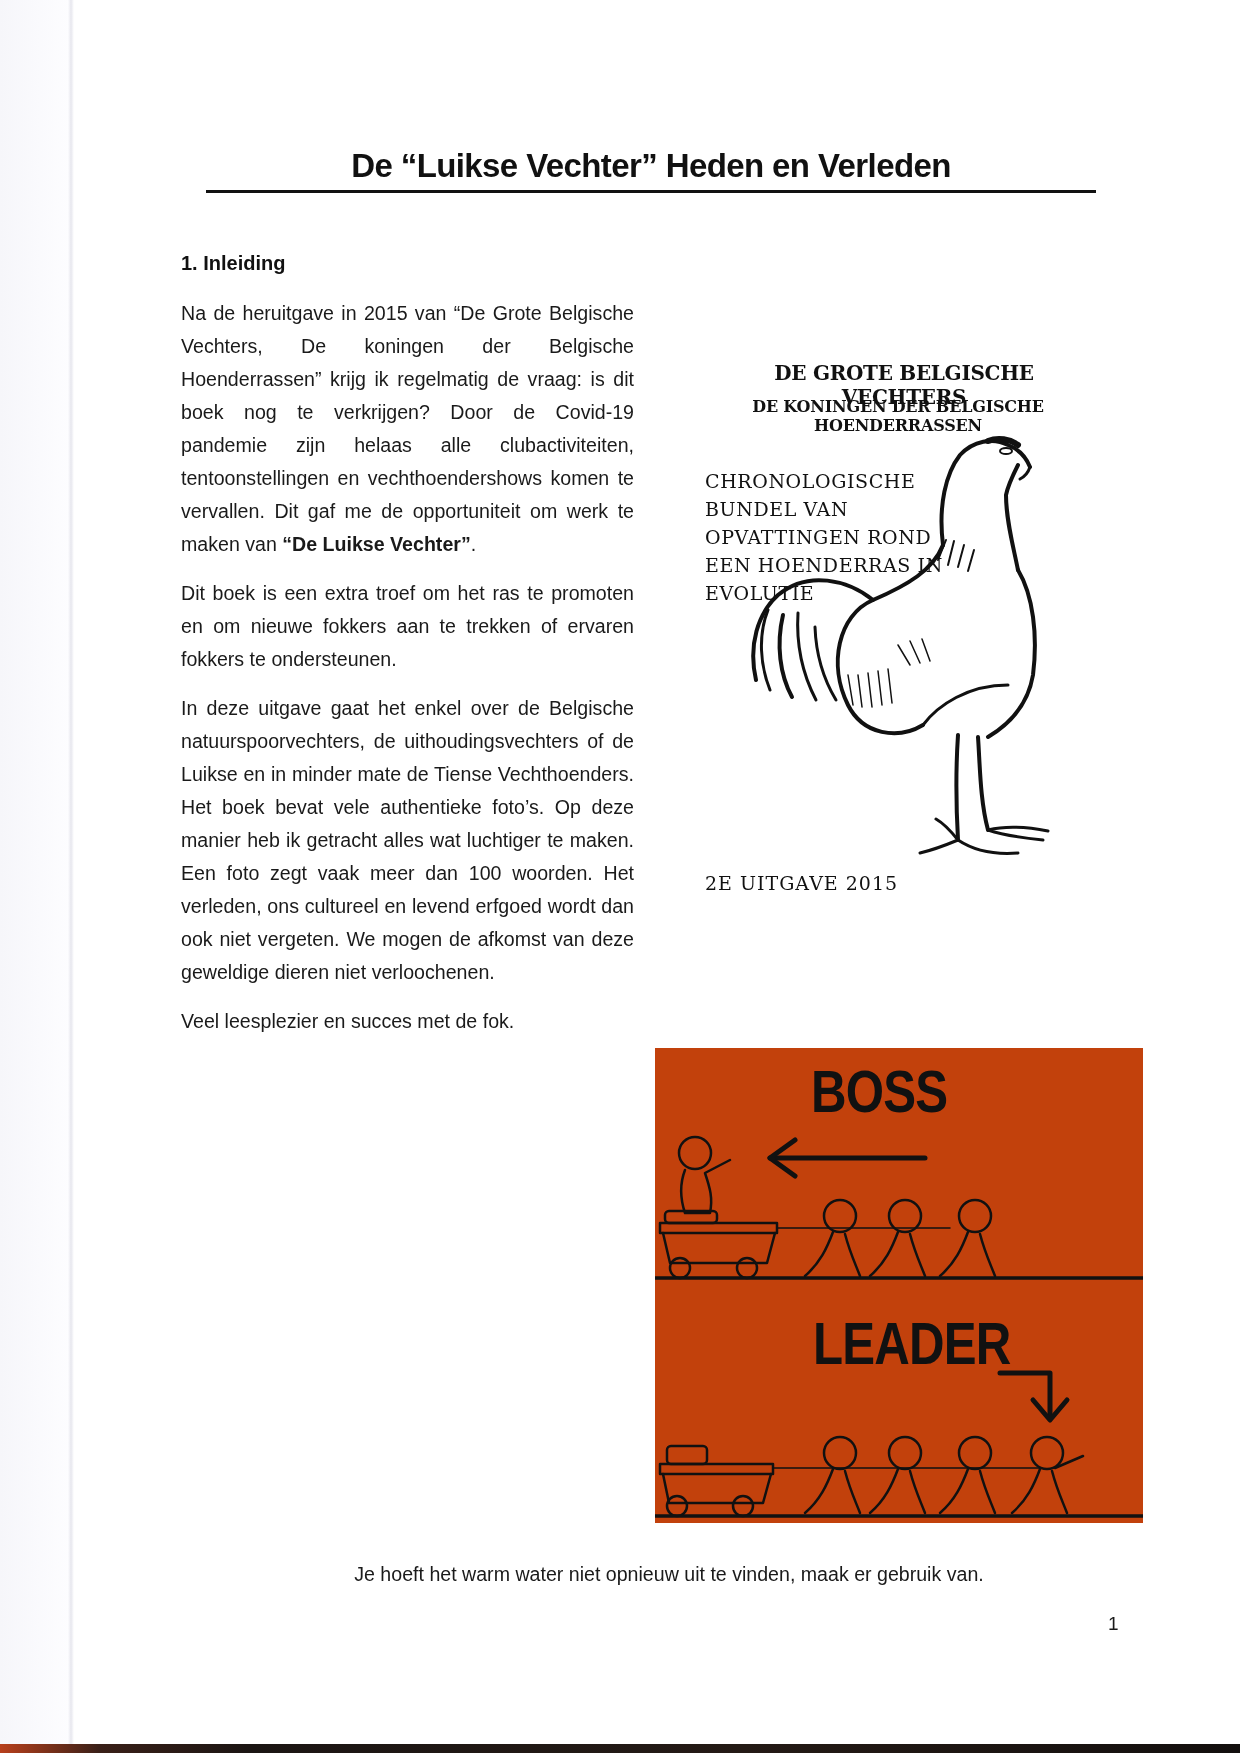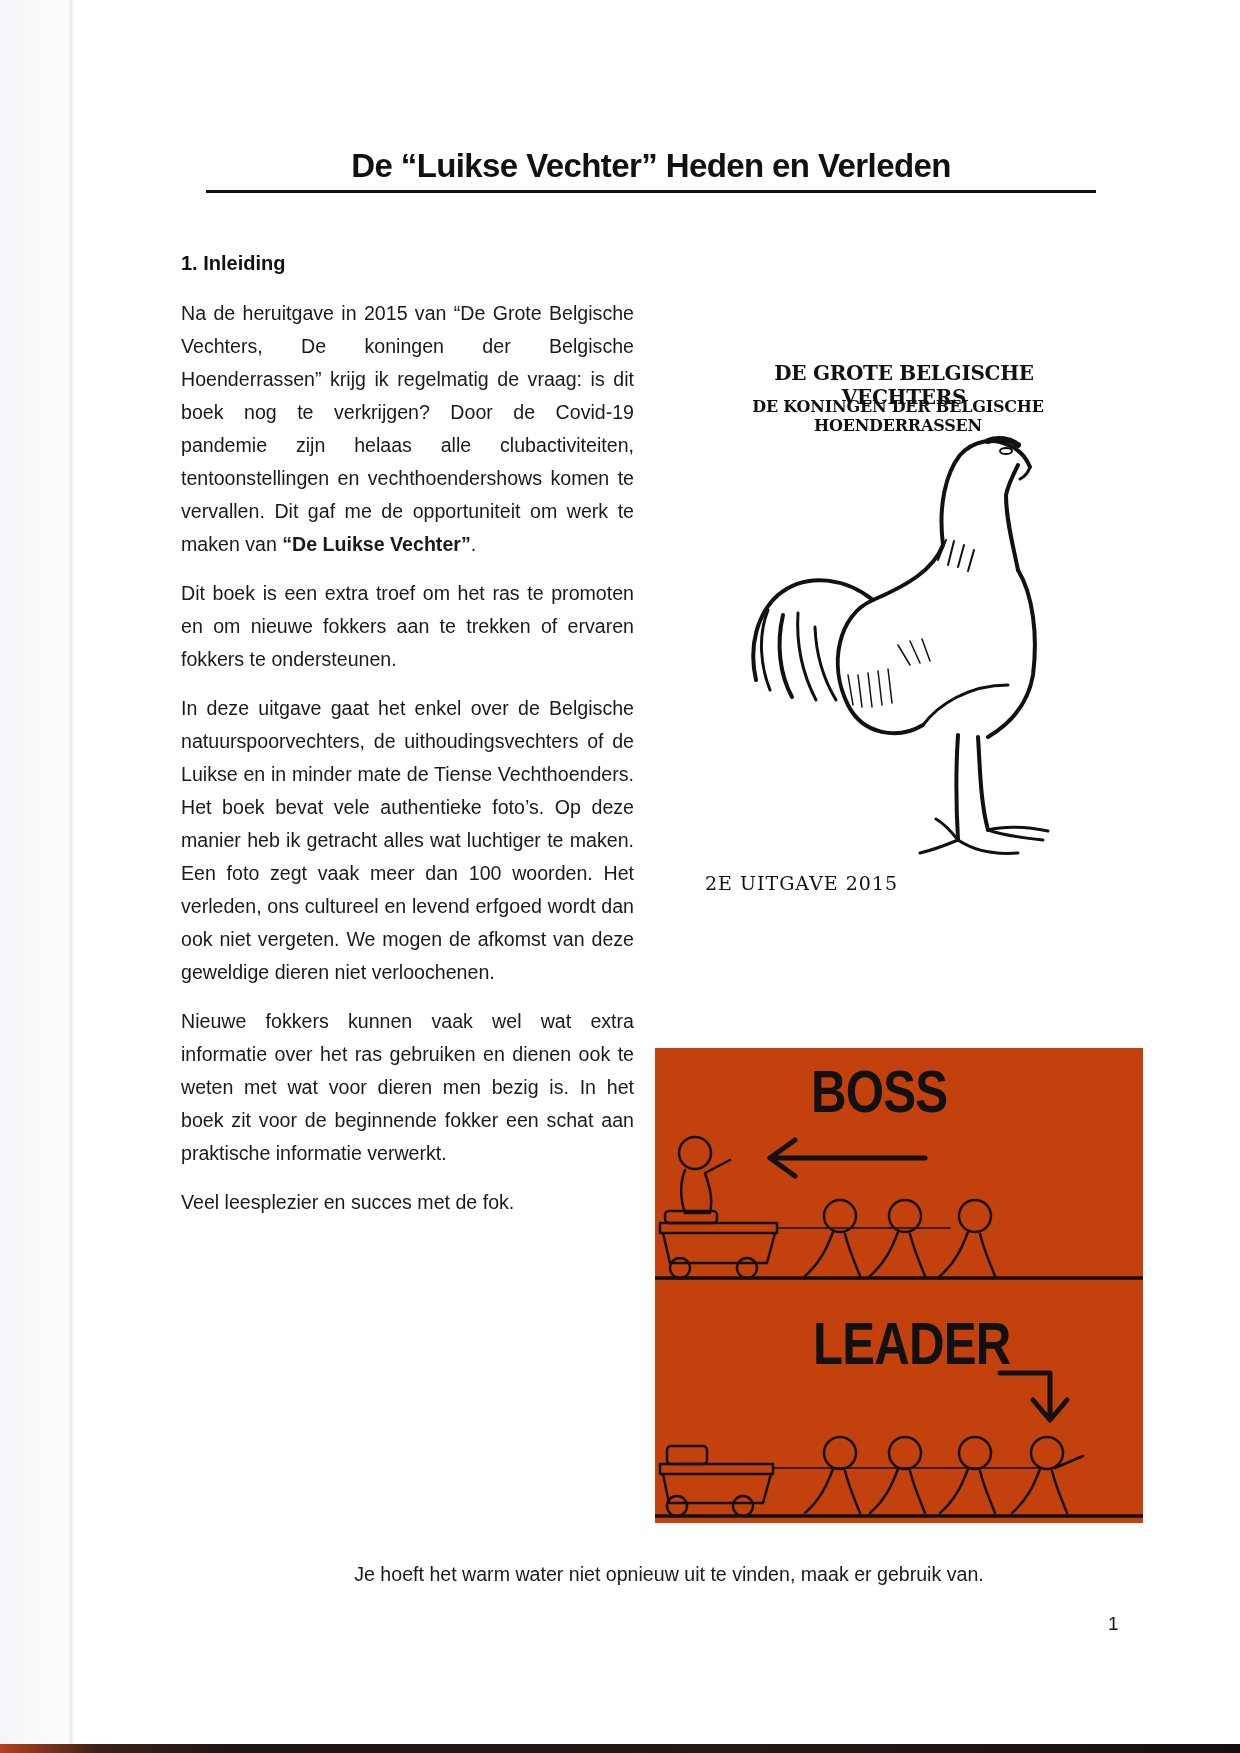--- a/index.html
+++ b/index.html
@@ -91,21 +91,20 @@
 
 <h1 class="title">De “Luikse Vechter” Heden en Verleden</h1>
 <div class="title-rule"></div>
 
 <h2 class="section-heading">1. Inleiding</h2>
 
 <div class="body-col">
   <p><span>Na de heruitgave in 2015 van “De Grote Belgische Vechters, De koningen der Belgische Hoenderrassen” krijg ik regelmatig de vraag: is dit boek nog te verkrijgen? Door de Covid-19 pandemie zijn helaas alle clubactiviteiten, tentoonstellingen en vechthoendershows komen te vervallen. Dit gaf me de opportuniteit om werk te maken van </span><b>“De Luikse Vechter”</b><span>.</span></p>
   <p>Dit boek is een extra troef om het ras te promoten en om nieuwe fokkers aan te trekken of ervaren fokkers te ondersteunen.</p>
   <p>In deze uitgave gaat het enkel over de Belgische natuurspoorvechters, de uithoudingsvechters of de Luikse en in minder mate de Tiense Vechthoenders. Het boek bevat vele authentieke foto’s. Op deze manier heb ik getracht alles wat luchtiger te maken. Een foto zegt vaak meer dan 100 woorden. Het verleden, ons cultureel en levend erfgoed wordt dan ook niet vergeten. We mogen de afkomst van deze geweldige dieren niet verloochenen.</p>
-  <p>Nieuwe fokkers kunnen vaak wel wat extra informatie over het ras gebruiken en dienen ook te weten met wat voor dieren men bezig is. In het boek zit voor de beginnende fokker een schat aan praktische informatie verwerkt.</p>
   <p class="last">Veel leesplezier en succes met de fok.</p>
 </div>
 
 <div class="cover">
   <svg class="rooster-svg" width="420" height="560" viewBox="0 0 420 560">
     <g fill="none" stroke="#111" stroke-linecap="round" stroke-linejoin="round">
 
       <path d="M255 200 C250 160 258 128 272 110 C285 96 305 92 320 100 C330 104 338 112 342 122" stroke-width="4"></path>
       <path d="M300 96 C310 92 322 94 330 100" stroke-width="6"></path>
       <path d="M342 122 C340 128 336 132 332 134" stroke-width="3"></path>
@@ -127,20 +126,27 @@
       <path d="M210 300 L222 320 M222 296 L232 318 M234 294 L242 316" stroke-width="1.5"></path>
 
       <path d="M270 390 C268 420 268 460 270 495" stroke-width="4"></path>
       <path d="M290 392 C292 420 292 455 300 485" stroke-width="4"></path>
       <path d="M270 495 C258 500 245 505 232 508 M270 495 C285 505 305 510 330 508 M270 495 C262 485 255 478 248 474" stroke-width="3"></path>
       <path d="M300 485 C315 490 335 493 355 495 M300 485 C320 480 340 482 360 486" stroke-width="3"></path>
     </g>
   </svg>
   <p class="cover-title">DE GROTE BELGISCHE VECHTERS</p>
   <p class="cover-subtitle">DE KONINGEN DER BELGISCHE HOENDERRASSEN</p>
+  <p class="cover-blurb">
+    <span>Chronologische</span>
+    <span>bundel van</span>
+    <span>opvattingen rond</span>
+    <span>een hoenderras in</span>
+    <span>evolutie</span>
+  </p>
   <div class="cover-edition">2E UITGAVE 2015</div>
 </div>
 
 <div class="cartoon">
   <svg width="488" height="475" viewBox="0 0 488 475" style="position:absolute;left:0;top:0;">
     <g fill="none" stroke="#111" stroke-linecap="round" stroke-linejoin="round">
 
       <path d="M270 110 L115 110" stroke-width="5"></path>
       <path d="M140 92 L115 110 L140 128" stroke-width="5"></path>
 

